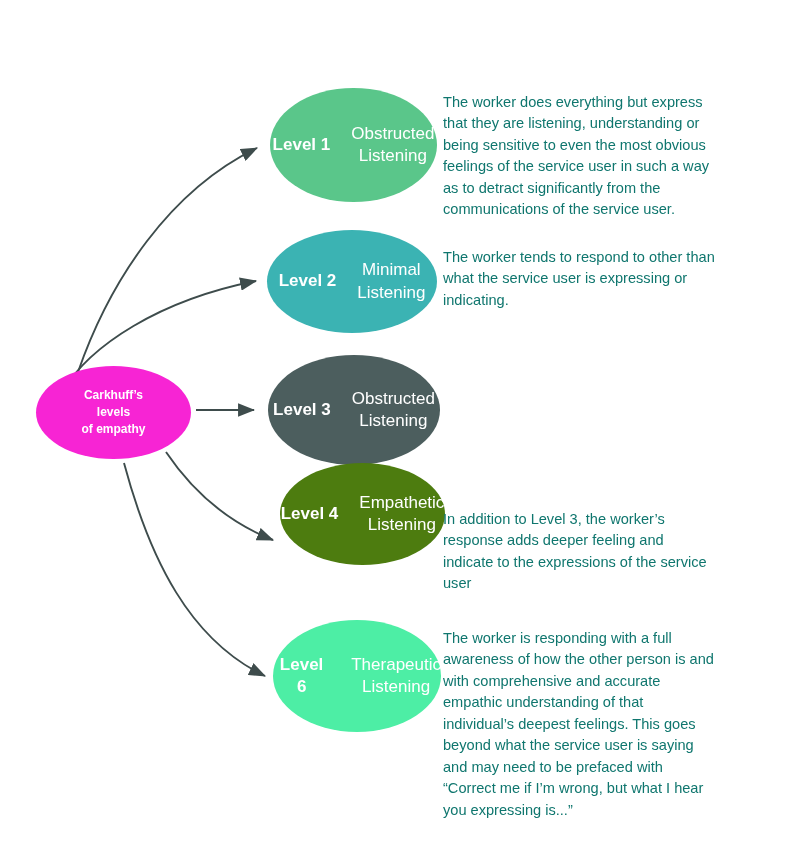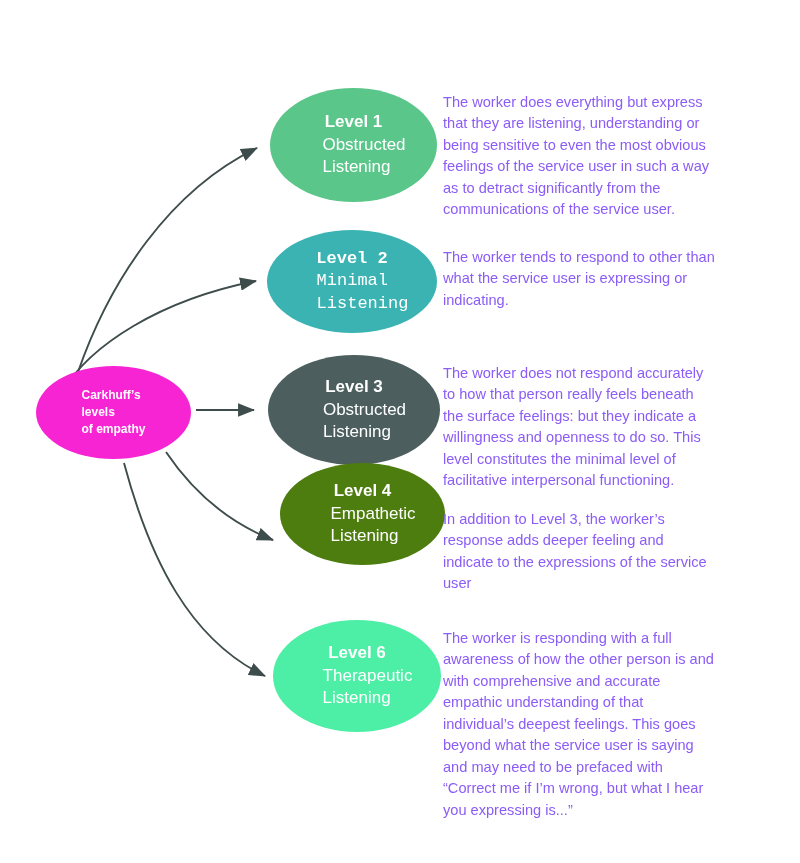--- a/index.html
+++ b/index.html
@@ -23,25 +23,24 @@
   .connector-layer {
     position: absolute;
     top: 0; left: 0;
     width: 800px;
     height: 863px;
   }
   .node {
     position: absolute;
     border-radius: 50%;
     display: flex;
-    flex-direction: column;
     align-items: center;
     justify-content: center;
     color: #ffffff;
-    text-align: left;
+    text-align: center;
     line-height: 1.32;
   }
   .node .node-title {
     font-weight: bold;
     font-size: 17px;
   }
   .node .node-sub {
     font-size: 17px;
     font-weight: normal;
     margin-left: 21px;
@@ -50,21 +49,21 @@
     left: 36px;
     top: 366px;
     width: 155px;
     height: 93px;
     font-weight: bold;
     font-size: 12px;
     line-height: 1.42;
   }
   .desc {
     position: absolute;
-    color: #8b5cf6;
+    color: #0f766e;
     font-size: 14.6px;
     line-height: 1.47;
     width: 275px;
     left: 443px;
     white-space: pre-line;
   }
 </style>
 </head>
 <body>
 
@@ -94,33 +93,32 @@
 of empathy</span>
   </div>
 
   <div class="node" style="left: 270px; top: 88px; width: 167px; height: 114px; background: rgb(90, 198, 138);">
     <span class="node-title">Level 1</span>
     <span class="node-sub" style="white-space: pre-line;">Obstructed
 Listening</span>
   </div>
   <div class="desc" style="top:92px;">The worker does everything but express that they are listening, understanding or being sensitive to even the most obvious feelings of the service user in such a way as to detract significantly from the communications of the service user.</div>
 
-  <div class="node" style="left: 267px; top: 230px; width: 170px; height: 103px; background: rgb(59, 179, 179); font-family: Liberation Mono, monospace;">
+  <div class="node" style="left: 267px; top: 230px; width: 170px; height: 103px; background: rgb(59, 179, 179);">
     <span class="node-title">Level 2</span>
     <span class="node-sub" style="white-space: pre-line;">Minimal
 Listening</span>
   </div>
   <div class="desc" style="top:247px;">The worker tends to respond to other than what the service user is expressing or indicating.</div>
 
   <div class="node" style="left: 268px; top: 355px; width: 172px; height: 110px; background: rgb(76, 94, 94);">
     <span class="node-title">Level 3</span>
     <span class="node-sub" style="white-space: pre-line;">Obstructed
 Listening</span>
   </div>
-  <div class="desc" style="top:363px;">The worker does not respond accurately to how that person really feels beneath the surface feelings: but they indicate a willingness and openness to do so. This level constitutes the minimal level of facilitative interpersonal functioning.</div>
 
   <div class="node" style="left: 280px; top: 463px; width: 165px; height: 102px; background: #4d7c0f;">
     <span class="node-title">Level 4</span>
     <span class="node-sub" style="white-space: pre-line;">Empathetic
 Listening</span>
   </div>
   <div class="desc" style="top:509px;">In addition to Level 3, the worker’s response adds deeper feeling and indicate to the expressions of the service user</div>
 
   <div class="node" style="left: 273px; top: 620px; width: 168px; height: 112px; background: rgb(77, 238, 165);">
     <span class="node-title">Level 6</span>

